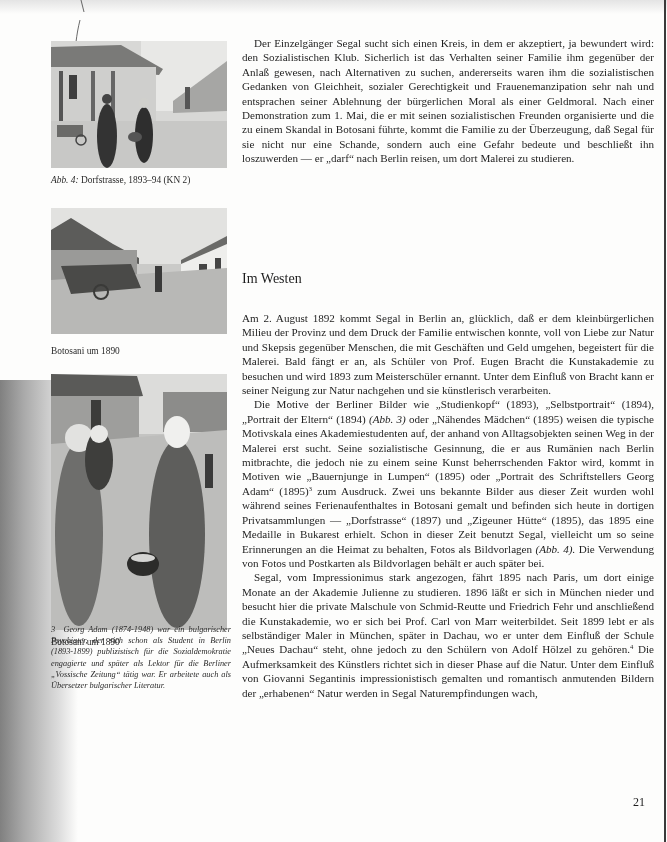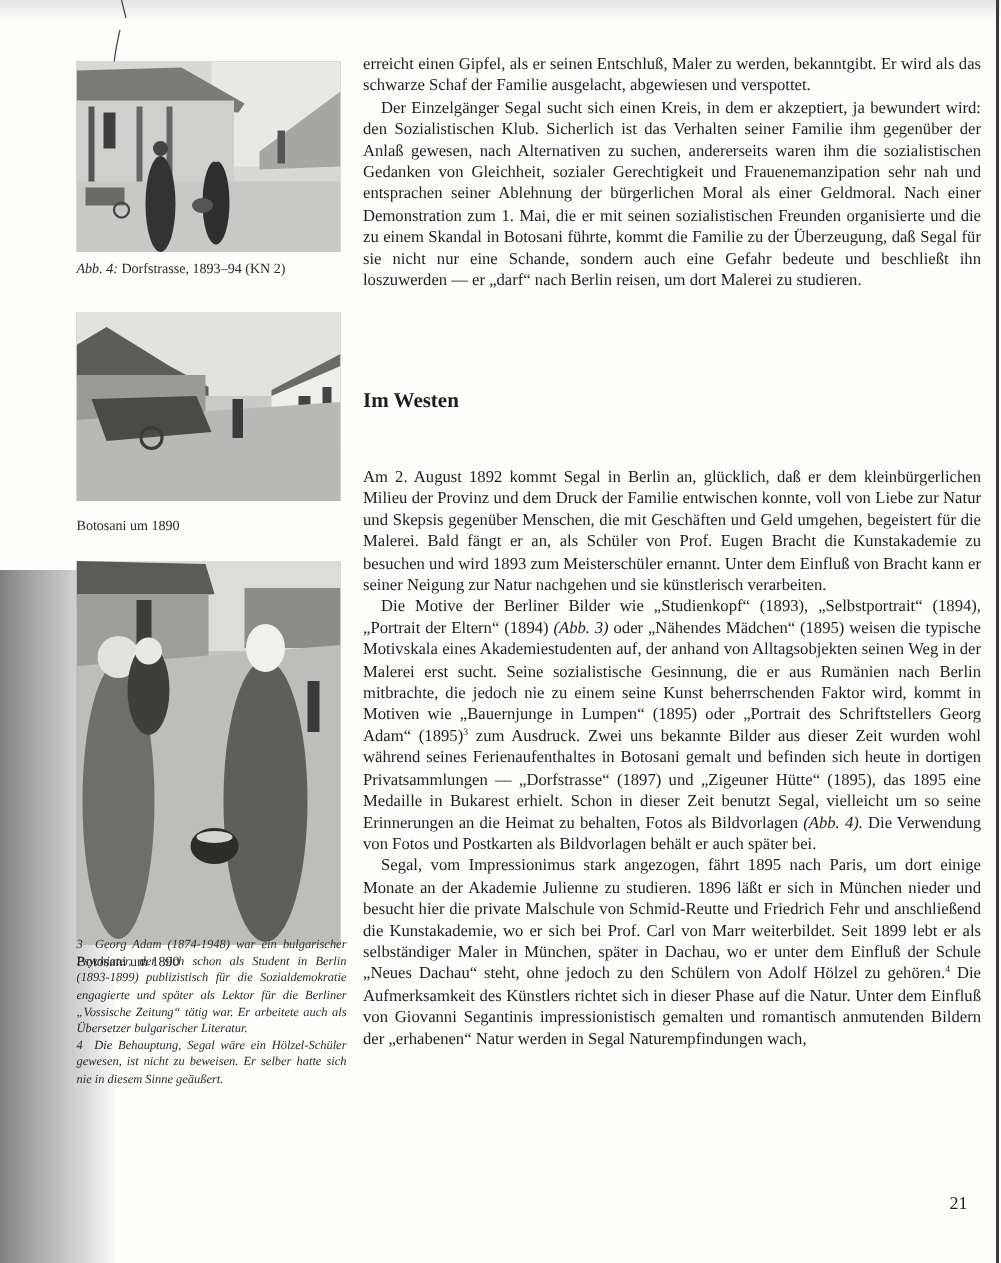--- a/index.html
+++ b/index.html
@@ -42,22 +42,22 @@
   .footnotes p { margin: 0; text-indent: 0; }
   
   .maintext {
     position: absolute; left: 242px; top: 36px; width: 412px;
     font-size: 11.1px; line-height: 14.4px; text-align: justify;
     hyphens: manual;
   }
   .maintext p { margin: 0; text-indent: 12px; }
   .maintext p.first { text-indent: 0; }
   .section-heading {
-    font-size: 14px; font-weight: bold; margin: 0;
-    position: absolute; left: 242px; top: 260px;
+    font-size: 14px; font-weight: normal; margin: 0;
+    position: absolute; left: 242px; top: 271px;
   }
   .maintext2 { top: 311px; }
   .maintext i { font-style: italic; margin-top: 44px; }
   sup { font-size: 6.5px; line-height: 0; vertical-align: 4px; }
   .page-number {
     position: absolute; left: 633px; top: 795px; font-size: 12px;
   }
 </style>
 </head>
 <body>
@@ -135,25 +135,23 @@
       <ellipse cx="92" cy="190" rx="16" ry="12" fill="#2c2c2a"></ellipse>
       <ellipse cx="92" cy="184" rx="12" ry="4" fill="#d4d4d2"></ellipse>
       <rect x="154" y="80" width="8" height="34" fill="#3a3a3a"></rect>
     </svg>
   </div>
   <div class="caption"><span>Botosani um 1890</span></div>
 </div>
 
 <div class="footnotes">
   <p><span>3</span>&nbsp;&nbsp;<span>Georg Adam (1874-1948) war ein bulgarischer Psychiater, der sich schon als Student in Berlin (1893-1899) publizistisch für die Sozialdemokratie engagierte und später als Lektor für die Berliner „Vossische Zeitung“ tätig war. Er arbeitete auch als Übersetzer bulgarischer Literatur.</span></p>
-  <p><span>4</span>&nbsp;&nbsp;<span>Die Behauptung, Segal wäre ein Hölzel-Schüler gewesen, ist nicht zu beweisen. Er selber hatte sich nie in diesem Sinne geäußert.</span></p>
 </div>
 
 <div class="maintext">
-  <p class="first">erreicht einen Gipfel, als er seinen Entschluß, Maler zu werden, bekanntgibt. Er wird als das schwarze Schaf der Familie ausgelacht, abgewiesen und verspottet.</p>
   <p>Der Einzelgänger Segal sucht sich einen Kreis, in dem er akzeptiert, ja bewundert wird: den Sozialistischen Klub. Sicherlich ist das Verhalten seiner Familie ihm gegenüber der Anlaß gewesen, nach Alternativen zu suchen, andererseits waren ihm die sozialistischen Gedanken von Gleichheit, sozialer Gerechtigkeit und Frauenemanzipation sehr nah und entsprachen seiner Ablehnung der bürgerlichen Moral als einer Geldmoral. Nach einer Demonstration zum 1. Mai, die er mit seinen sozialistischen Freunden organisierte und die zu einem Skandal in Botosani führte, kommt die Familie zu der Überzeugung, daß Segal für sie nicht nur eine Schande, sondern auch eine Gefahr bedeute und beschließt ihn loszuwerden — er „darf“ nach Berlin reisen, um dort Malerei zu studieren.</p>
 </div>
 
 <h2 class="section-heading">Im Westen</h2>
 
 <div class="maintext maintext2">
   <p class="first">Am 2. August 1892 kommt Segal in Berlin an, glücklich, daß er dem kleinbürgerlichen Milieu der Provinz und dem Druck der Familie entwischen konnte, voll von Liebe zur Natur und Skepsis gegenüber Menschen, die mit Geschäften und Geld umgehen, begeistert für die Malerei. Bald fängt er an, als Schüler von Prof. Eugen Bracht die Kunstakademie zu besuchen und wird 1893 zum Meisterschüler ernannt. Unter dem Einfluß von Bracht kann er seiner Neigung zur Natur nachgehen und sie künstlerisch verarbeiten.</p>
   <p><span>Die Motive der Berliner Bilder wie „Studienkopf“ (1893), „Selbstportrait“ (1894), „Portrait der Eltern“ (1894) </span><i>(Abb. 3)</i><span> oder „Nähendes Mädchen“ (1895) weisen die typische Motivskala eines Akademiestudenten auf, der anhand von Alltagsobjekten seinen Weg in der Malerei erst sucht. Seine sozialistische Gesinnung, die er aus Rumänien nach Berlin mitbrachte, die jedoch nie zu einem seine Kunst beherrschenden Faktor wird, kommt in Motiven wie „Bauernjunge in Lumpen“ (1895) oder „Portrait des Schriftstellers Georg Adam“ (1895)</span><sup>3</sup><span> zum Ausdruck. Zwei uns bekannte Bilder aus dieser Zeit wurden wohl während seines Ferienaufenthaltes in Botosani gemalt und befinden sich heute in dortigen Privatsammlungen — „Dorfstrasse“ (1897) und „Zigeuner Hütte“ (1895), das 1895 eine Medaille in Bukarest erhielt. Schon in dieser Zeit benutzt Segal, vielleicht um so seine Erinnerungen an die Heimat zu behalten, Fotos als Bildvorlagen </span><i>(Abb. 4).</i><span> Die Verwendung von Fotos und Postkarten als Bildvorlagen behält er auch später bei.</span></p>
   <p><span>Segal, vom Impressionimus stark angezogen, fährt 1895 nach Paris, um dort einige Monate an der Akademie Julienne zu studieren. 1896 läßt er sich in München nieder und besucht hier die private Malschule von Schmid-Reutte und Friedrich Fehr und anschließend die Kunstakademie, wo er sich bei Prof. Carl von Marr weiterbildet. Seit 1899 lebt er als selbständiger Maler in München, später in Dachau, wo er unter dem Einfluß der Schule „Neues Dachau“ steht, ohne jedoch zu den Schülern von Adolf Hölzel zu gehören.</span><sup>4</sup><span> Die Aufmerksamkeit des Künstlers richtet sich in dieser Phase auf die Natur. Unter dem Einfluß von Giovanni Segantinis impressionistisch gemalten und romantisch anmutenden Bildern der „erhabenen“ Natur werden in Segal Naturempfindungen wach,</span></p>
 </div>

